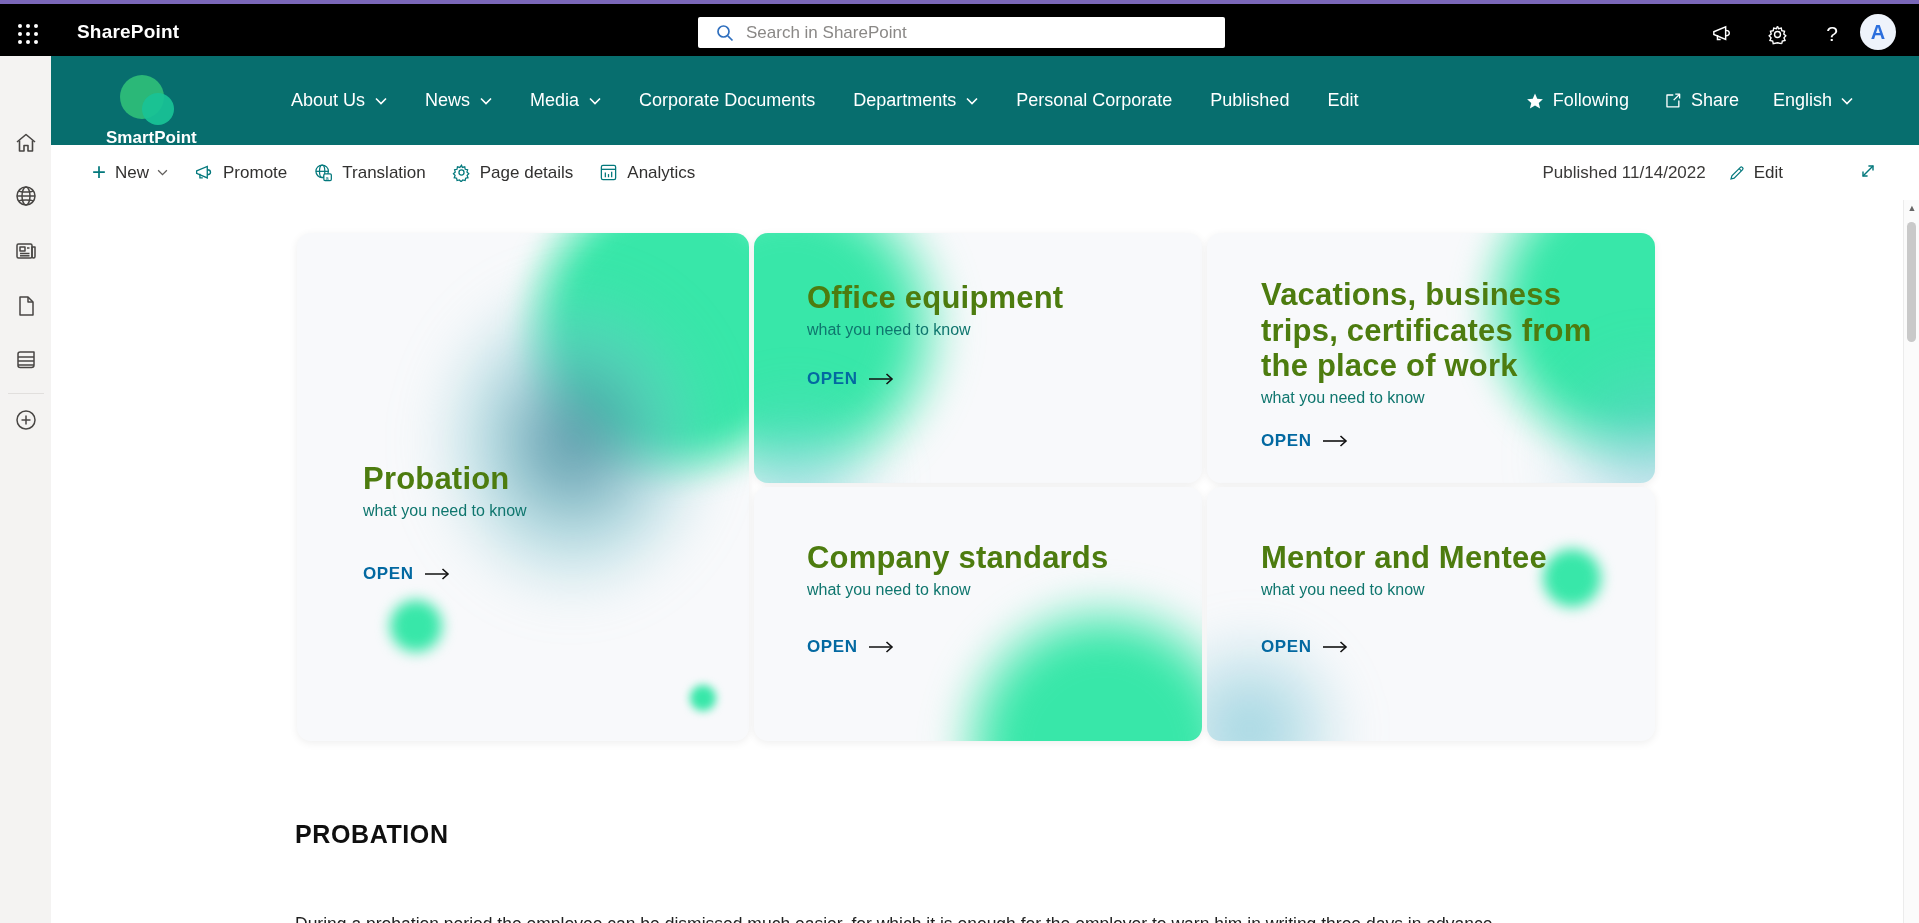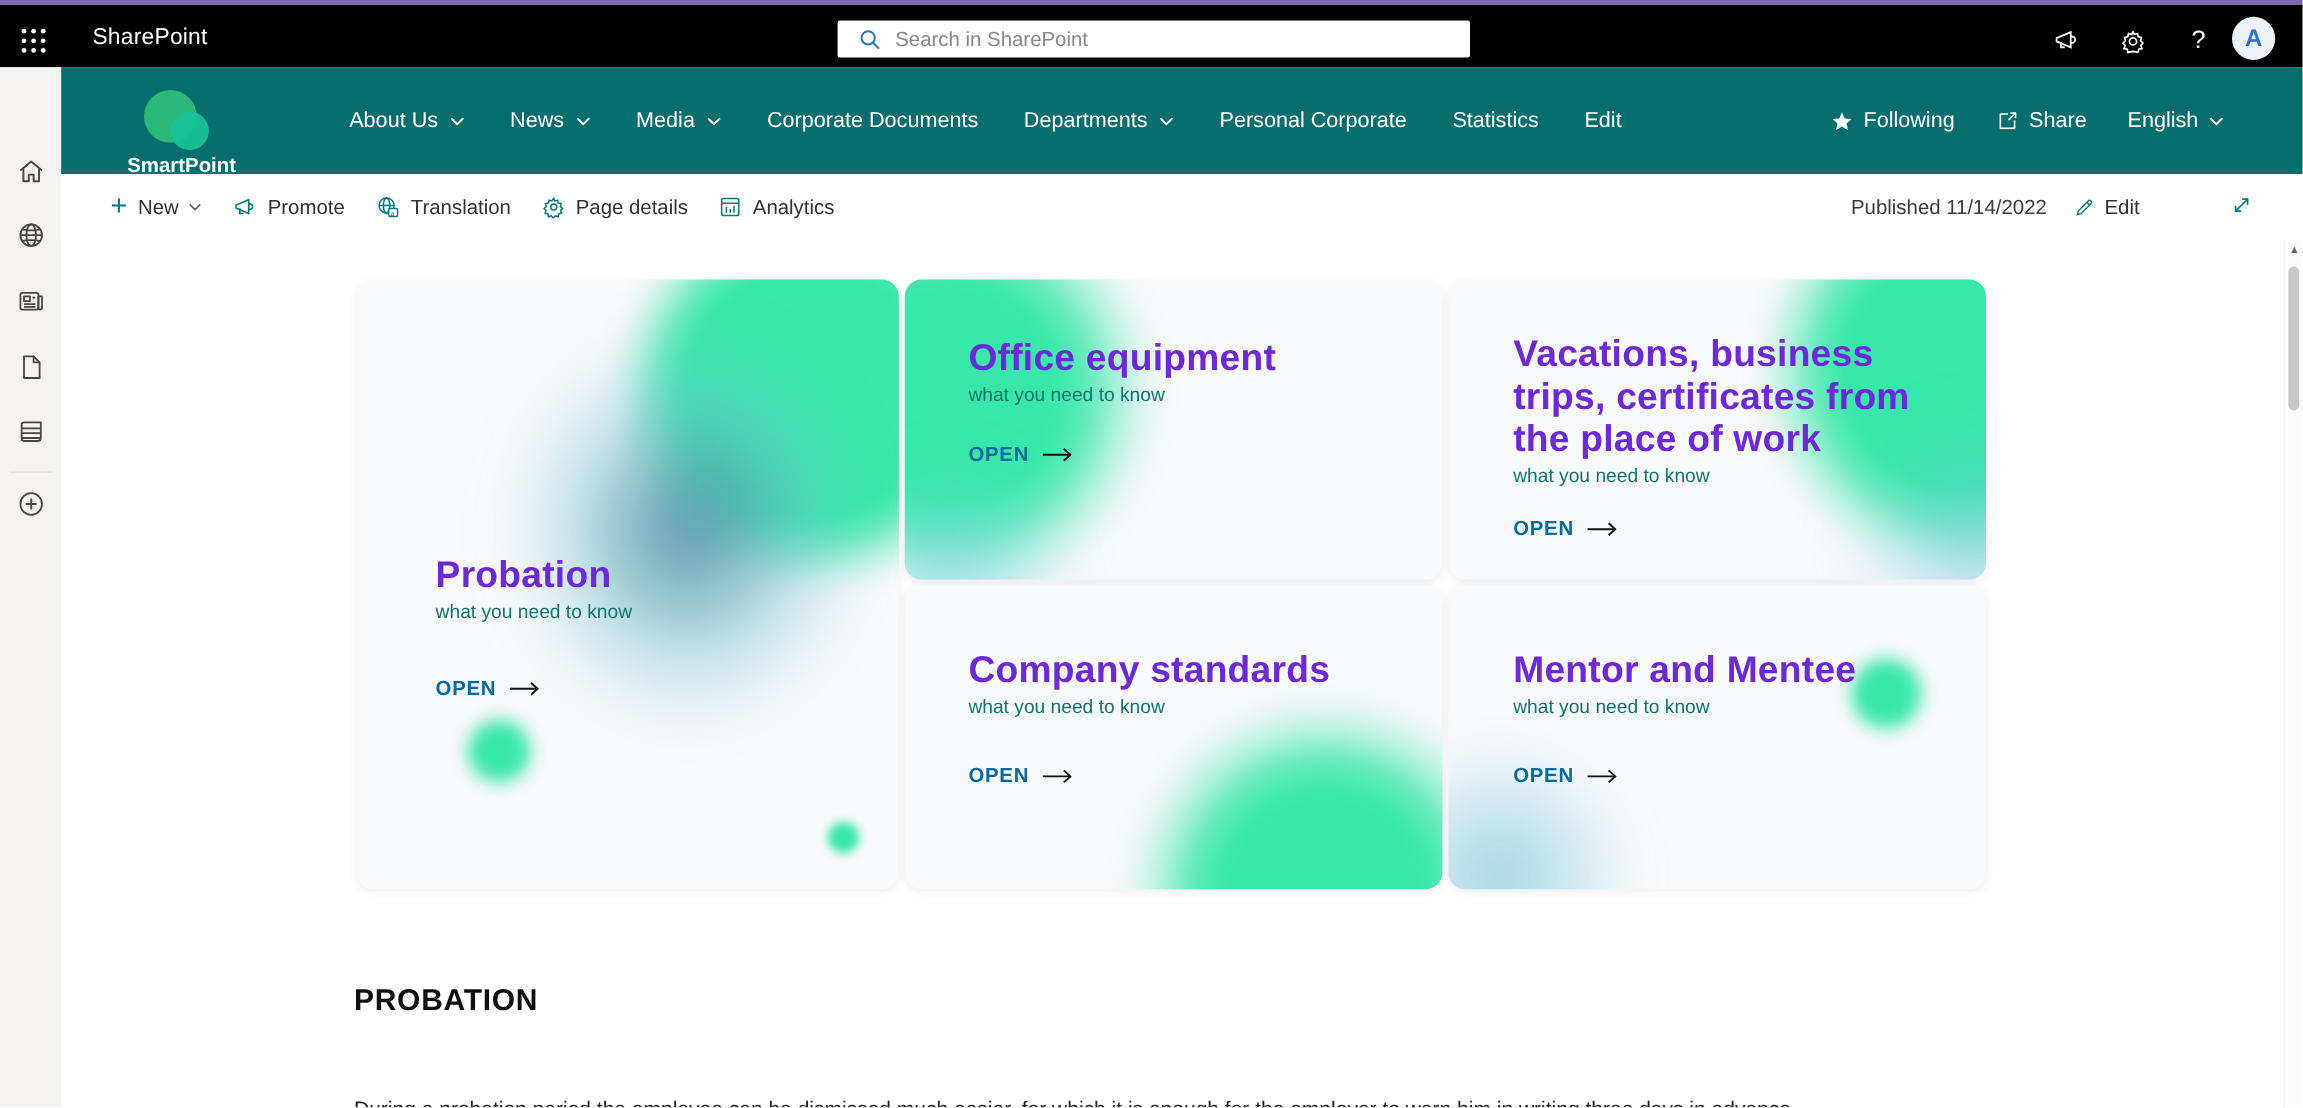--- a/index.html
+++ b/index.html
@@ -5,21 +5,21 @@
   html,body{margin:0;padding:0;background:#fff;}
   .stage{position:relative;width:1919px;height:923px;overflow:hidden;
          font-family:"Liberation Sans",sans-serif;background:#fff;}
 
   
   .top-strip{position:absolute;left:0;top:0;width:1919px;height:4px;background:#7a67b8;}
   .suitebar{position:absolute;left:0;top:4px;width:1919px;height:52px;background:#000;
             display:flex;align-items:center;color:#fff;}
   .waffle{position:absolute;left:12px;top:14px;width:32px;height:32px;display:flex;
           align-items:center;justify-content:center;cursor:pointer;}
-  .suite-title{position:absolute;left:77px;top:17px;font-size:19px;font-weight:400;letter-spacing:.2px;}
+  .suite-title{position:absolute;left:77px;top:17px;font-size:19px;font-weight:700;letter-spacing:.2px;}
   .searchbox{position:absolute;left:698px;top:13px;width:527px;height:31px;background:#fff;
              border-radius:2px;display:flex;align-items:center;}
   .searchbox .mag{margin:0 10px 0 18px;}
   .searchbox input{border:none;outline:none;flex:1;font-size:17px;color:#333;
                    font-family:"Liberation Sans",sans-serif;background:transparent;}
   .searchbox input::placeholder{color:#8a8886;}
   .suite-ic{position:absolute;top:16px;width:28px;height:28px;display:flex;align-items:center;
             justify-content:center;color:#fff;cursor:pointer;}
   .qmark{font-size:21px;font-weight:400;}
   .avatar{position:absolute;left:1860px;top:10px;width:36px;height:36px;border-radius:50%;
@@ -69,21 +69,21 @@
   .cards{position:absolute;left:297px;top:233px;width:1358px;height:508px;}
   .card{position:absolute;background:#f8f9fb;border-radius:14px;overflow:hidden;
         box-shadow:0 2px 8px rgba(0,0,0,.07);cursor:pointer;}
   .card1{left:0;top:0;width:452px;height:508px;}
   .card2{left:457px;top:0;width:448px;height:250px;}
   .card3{left:910px;top:0;width:448px;height:250px;}
   .card4{left:457px;top:254px;width:448px;height:254px;}
   .card5{left:910px;top:254px;width:448px;height:254px;}
   .blob{position:absolute;border-radius:50%;pointer-events:none;}
   .ctext{position:absolute;z-index:3;}
-  .ctitle{font-size:31px;font-weight:600;color:#6d28d9;line-height:1.15;letter-spacing:.2px;}
+  .ctitle{font-size:31px;font-weight:600;color:#4d7c0f;line-height:1.15;letter-spacing:.2px;}
   .csub{font-size:16px;color:#0f766e;margin-top:5px;}
   .copen{display:flex;align-items:center;gap:10px;font-size:17px;font-weight:700;
          letter-spacing:.6px;color:#0369a1;}
   .card1 .ctext{left:66px;top:228px;}
   .card1 .copen{margin-top:44px;}
   .card2 .ctext{left:53px;top:47px;}
   .card2 .copen{margin-top:30px;}
   .card3 .ctext{left:54px;top:44px;width:352px;}
   .card3 .copen{margin-top:24px;}
   .card4 .ctext{left:53px;top:53px;}
@@ -262,21 +262,21 @@
         <span>
             <svg width="12" height="8" viewBox="0 0 12 8" fill="none" stroke="#fff" stroke-width="1.6">
               <path d="M1 1.5 L6 6.5 L11 1.5"></path>
             </svg>
           </span>
       </div>
       <div class="navitem">
         <span class="lbl">Personal Corporate</span>
       </div>
       <div class="navitem">
-        <span class="lbl">Statistics</span>
+        <span class="lbl">Published</span>
       </div>
       <div class="navitem">
         <span class="lbl">Edit</span>
       </div>
     </div>
 
     <div class="hdr-actions">
       <div class="hdr-act">
         <span>
             <svg width="18" height="18" viewBox="0 0 24 24" fill="#fff">

